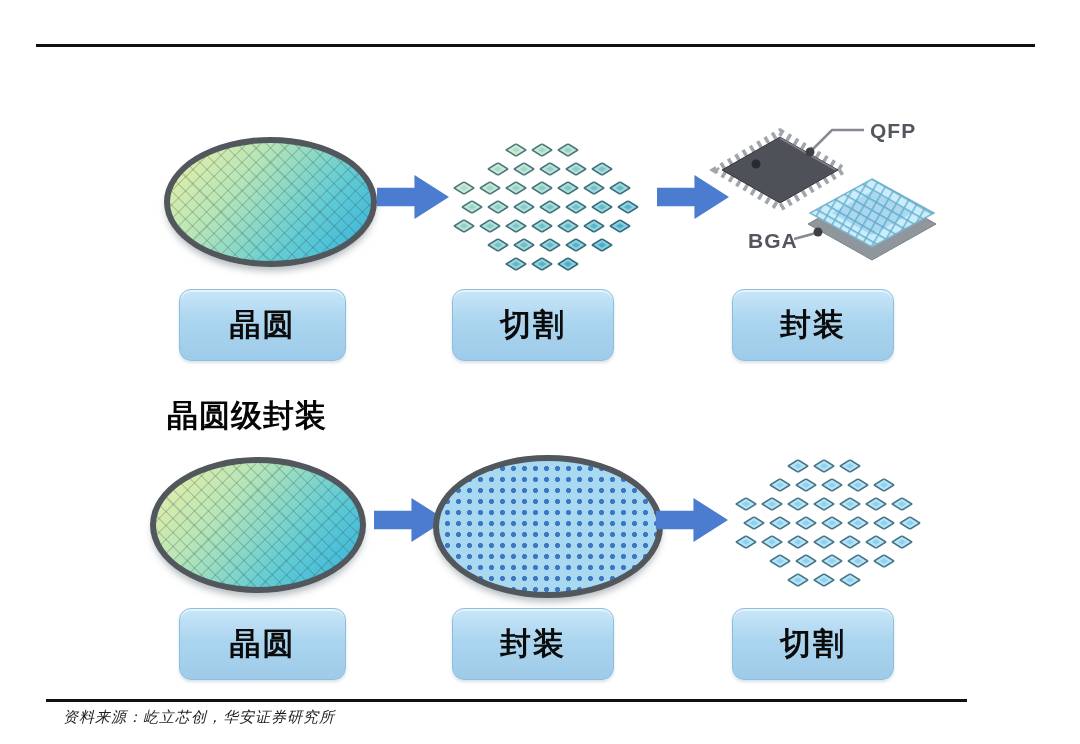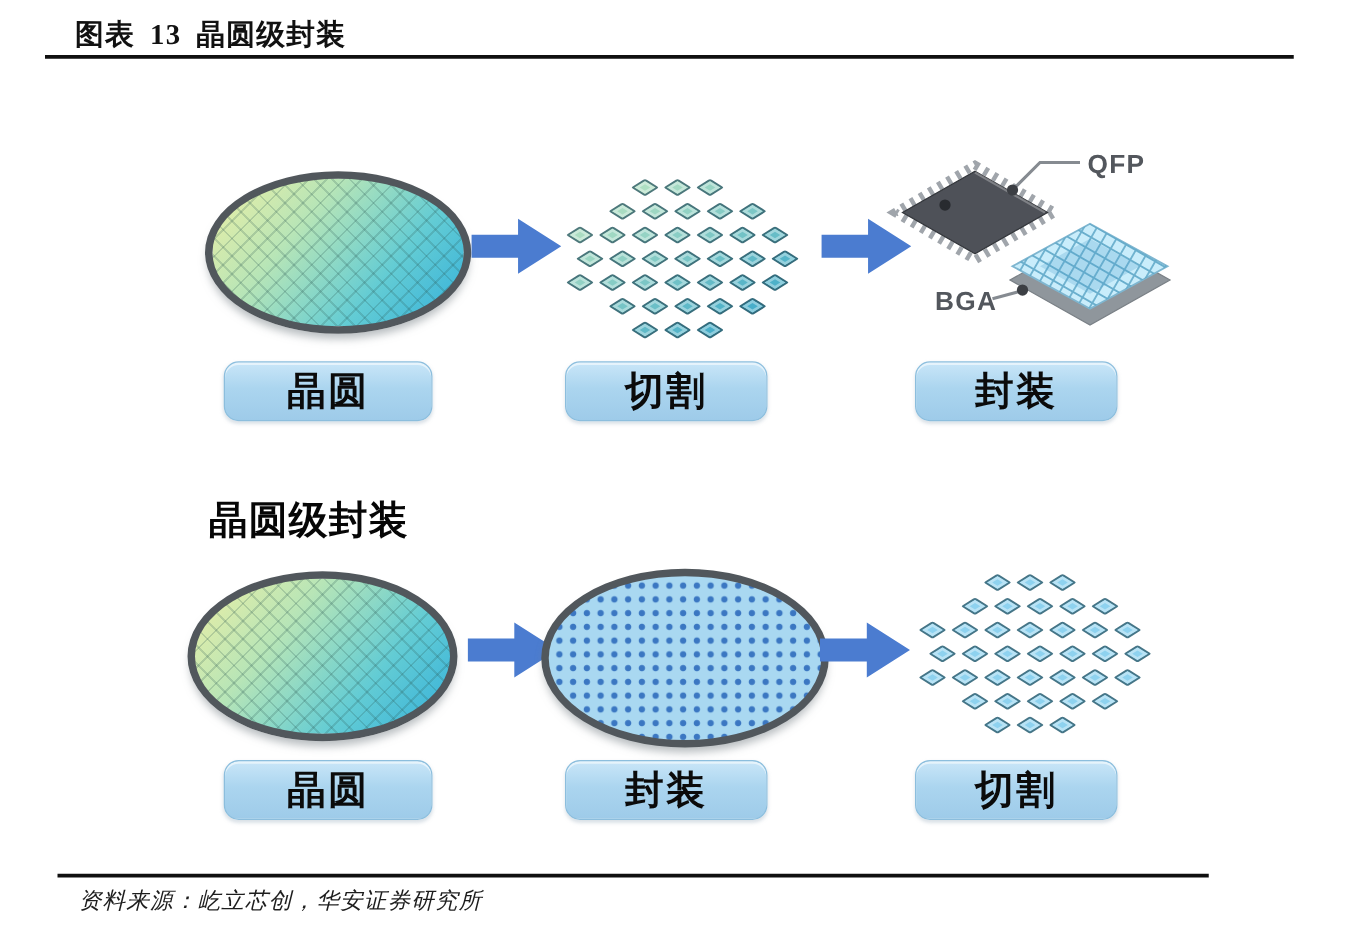--- a/index.html
+++ b/index.html
@@ -68,48 +68,45 @@
     border:2px solid rgba(42,82,96,0.72);
     box-shadow: inset 0 0 0 3px rgba(255,255,255,0.38);
     transform: scaleY(0.62) rotate(45deg);
   }
 
   
   .pkg-svg { position:absolute; left:700px; top:110px; width:360px; height:160px; }
 
   
   .step {
-    position:absolute; height:48px; border-radius:12px;
+    position:absolute; height:72px; border-radius:12px;
     background: linear-gradient(180deg, #c9e6f8 0%, #abd5ef 45%, #9ecbe9 100%);
     border:1px solid #8cbedd;
     box-shadow: inset 0 2px 0 rgba(255,255,255,0.55), 0 2px 3px rgba(150,170,185,0.35);
     display:flex; align-items:center; justify-content:center;
     font-size:31px; font-weight:bold; color:#0b0b0b; letter-spacing:2px;
   }
   .step.r1 { top:289px; }
   .step.r2 { top:608px; }
   .step.p1 { left:179px; width:167px; }
   .step.p2 { left:452px; width:162px; }
   .step.p3 { left:732px; width:162px; }
 
   
   .source {
     position:absolute; left:63px; top:708px;
     font-family:"Liberation Serif", serif; font-style:italic;
-    font-size:18px; color:#1d1d1d; letter-spacing:1px;
+    font-size:15px; color:#1d1d1d; letter-spacing:1px;
   }
 </style>
 </head>
 <body>
 
 <div class="page">
 
-  <div class="fig-header">
-    <span>图表</span><span>13</span><span>晶圆级封装</span>
-  </div>
   <div class="rule top"></div>
 
 
   <div class="wafer patterned w1"></div>
   <div class="arrow a1"></div>
   <div class="cluster c1">
       <div class="chip" style="left: 49.5px; top: 0px; background: rgb(174, 223, 194);"></div>
       <div class="chip" style="left: 75.5px; top: 0px; background: rgb(163, 217, 195);"></div>
       <div class="chip" style="left: 101.5px; top: 0px; background: rgb(151, 212, 195);"></div>
       <div class="chip" style="left: 31.5px; top: 19px; background: rgb(169, 220, 194);"></div>

